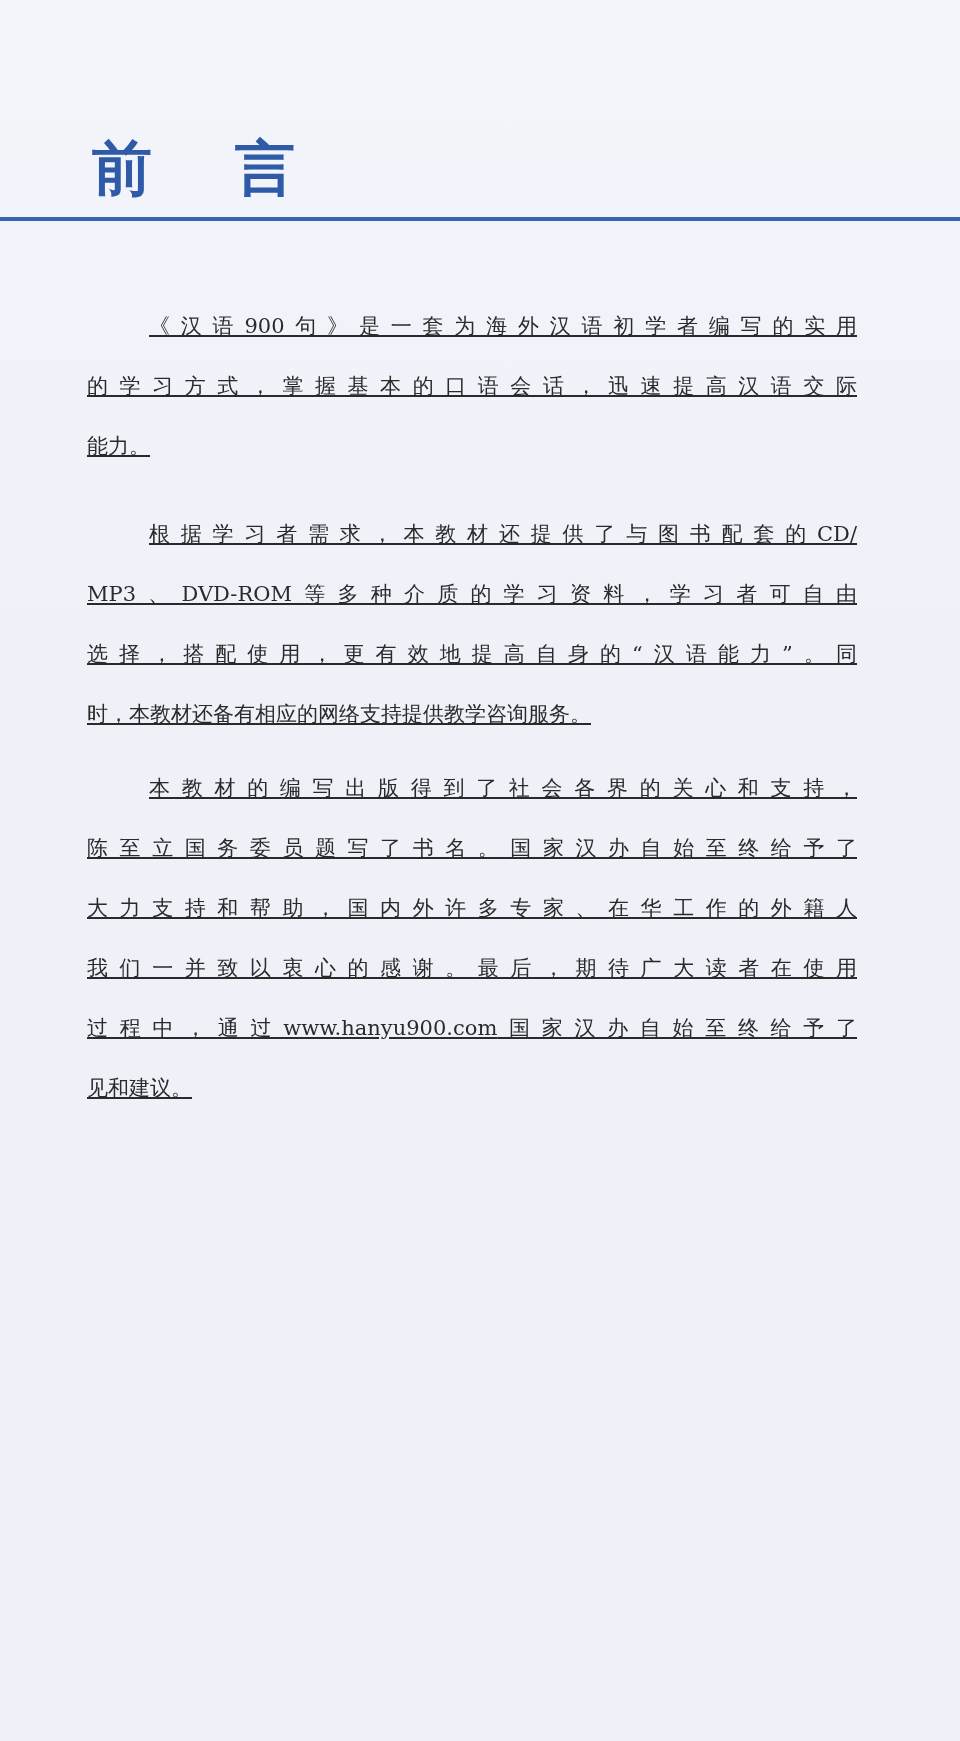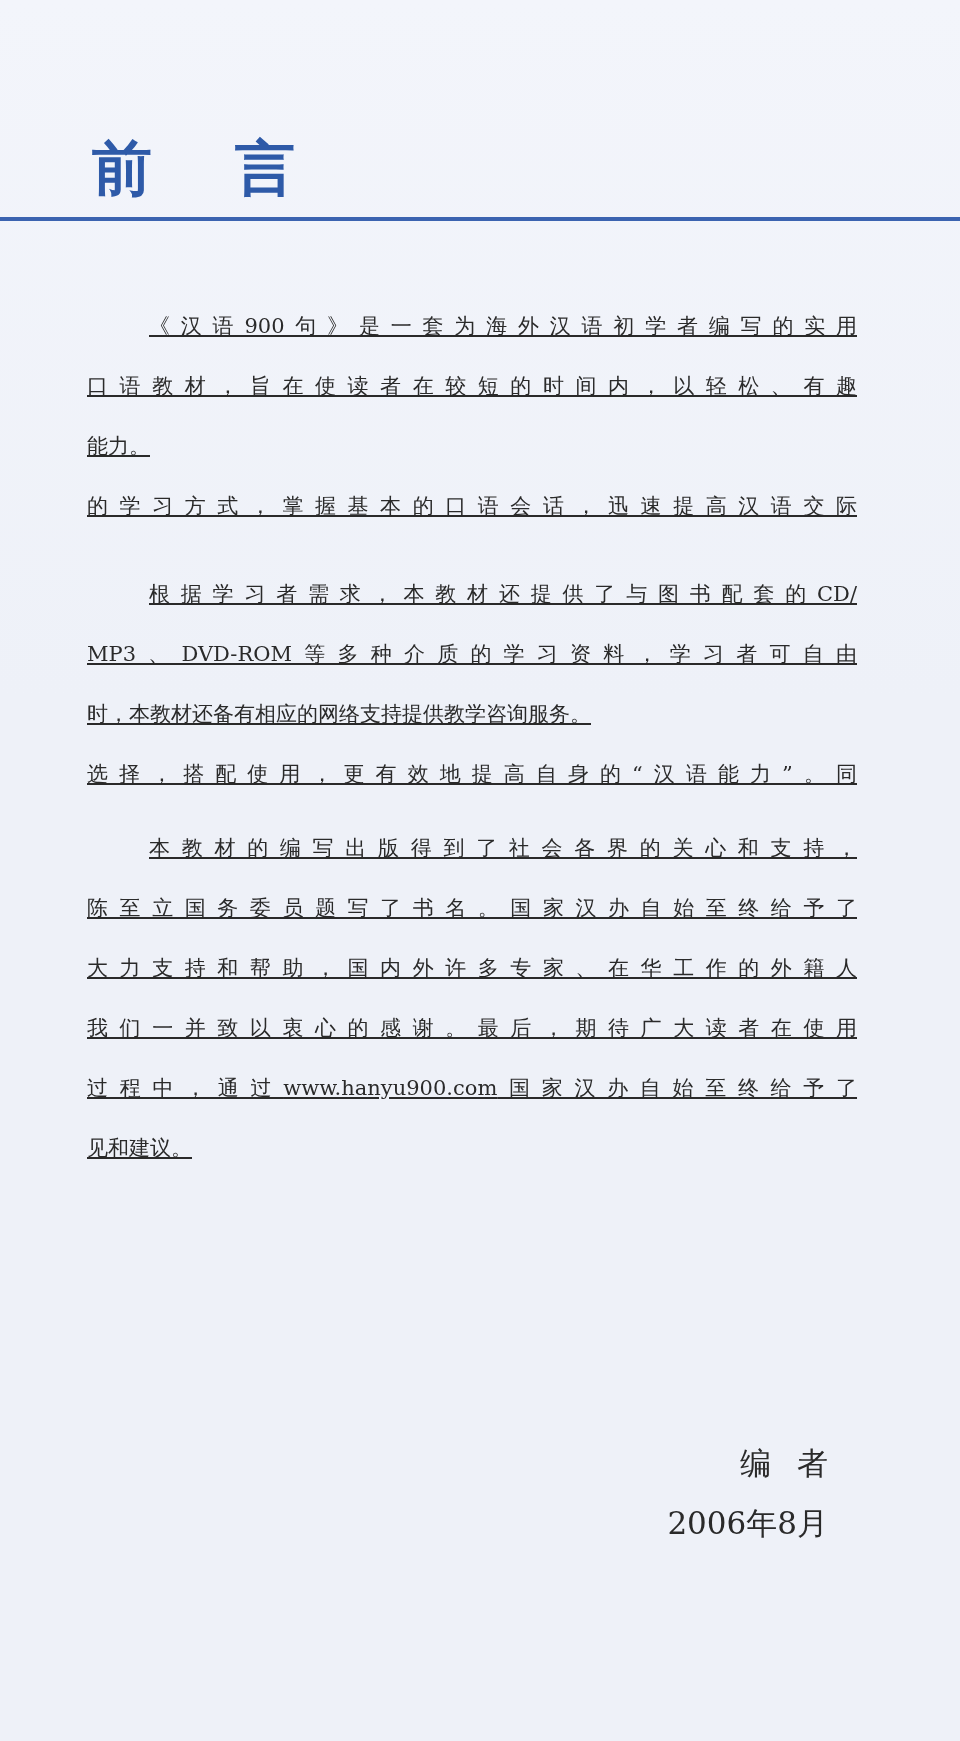--- a/index.html
+++ b/index.html
@@ -76,44 +76,39 @@
     <span class="ch1">前</span>
     <span class="ch2">言</span>
   </div>
 
   <div class="rule"></div>
 
   <div class="body">
 
     <div>
       <span class="line indent">《汉语900句》是一套为海外汉语初学者编写的实用</span>
-      <span class="line">口语教材，旨在使读者在较短的时间内，以轻松、有趣</span>
+      <span class="line">的学习方式，掌握基本的口语会话，迅速提高汉语交际</span>
       <span class="line last">能力。</span>
-      <span class="line">的学习方式，掌握基本的口语会话，迅速提高汉语交际</span>
     </div>
     <div class="gap"></div>
 
     <div class="gap"></div>
 
     <div>
       <span class="line indent">根据学习者需求，本教材还提供了与图书配套的CD/</span>
       <span class="line">MP3、DVD-ROM等多种介质的学习资料，学习者可自由</span>
+      <span class="line">选择，搭配使用，更有效地提高自身的“汉语能力”。同</span>
       <span class="line last">时，本教材还备有相应的网络支持提供教学咨询服务。</span>
-      <span class="line">选择，搭配使用，更有效地提高自身的“汉语能力”。同</span>
     </div>
     <div class="gap"></div>
 
     <div>
       <span class="line indent">本教材的编写出版得到了社会各界的关心和支持，</span>
       <span class="line">陈至立国务委员题写了书名。国家汉办自始至终给予了</span>
       <span class="line">大力支持和帮助，国内外许多专家、在华工作的外籍人</span>
       <span class="line">我们一并致以衷心的感谢。最后，期待广大读者在使用</span>
       <span class="line"><span>过程中，通过</span><span class="link">www.hanyu900.com</span><span>国家汉办自始至终给予了</span></span>
       <span class="line last">见和建议。</span>
     </div>
   </div>
 
-  <div class="sign">
-    <span class="author">编者</span>
-    <span class="date">2006年8月</span>
-  </div>
 
 </div>
 
 </body></html>

